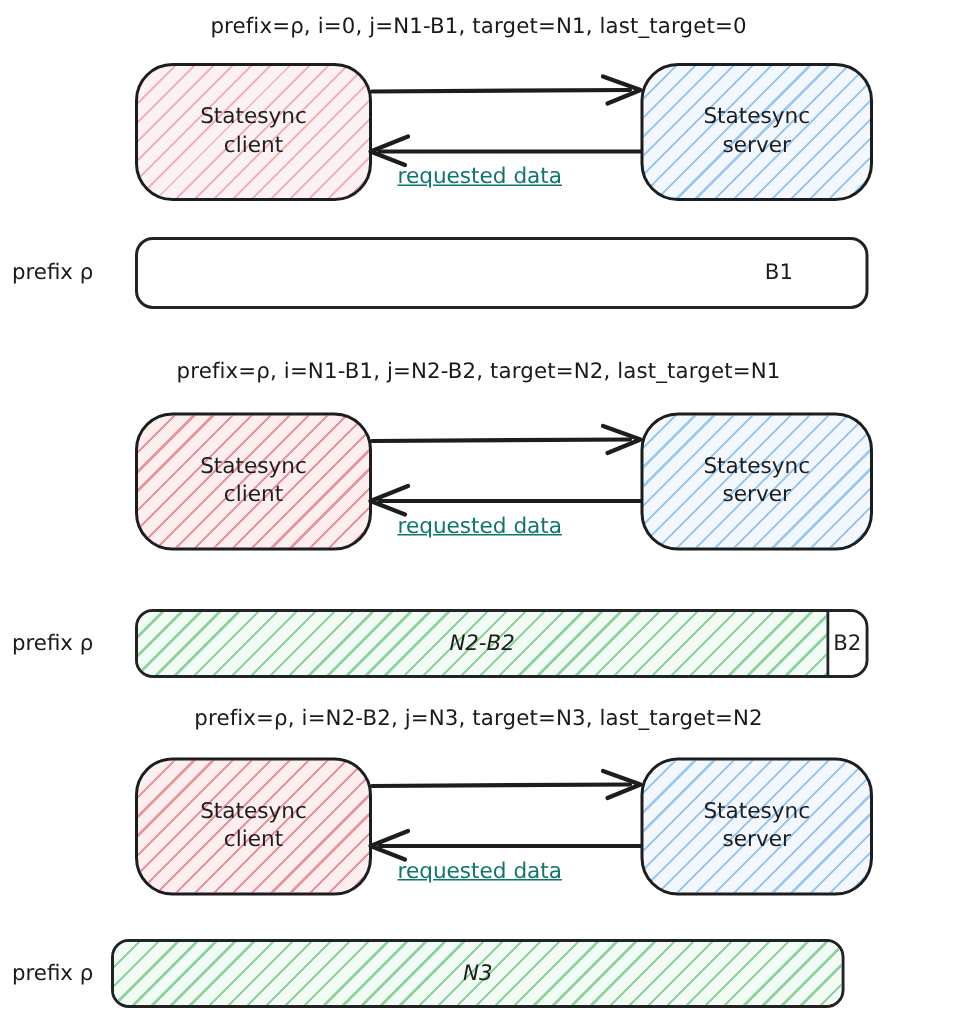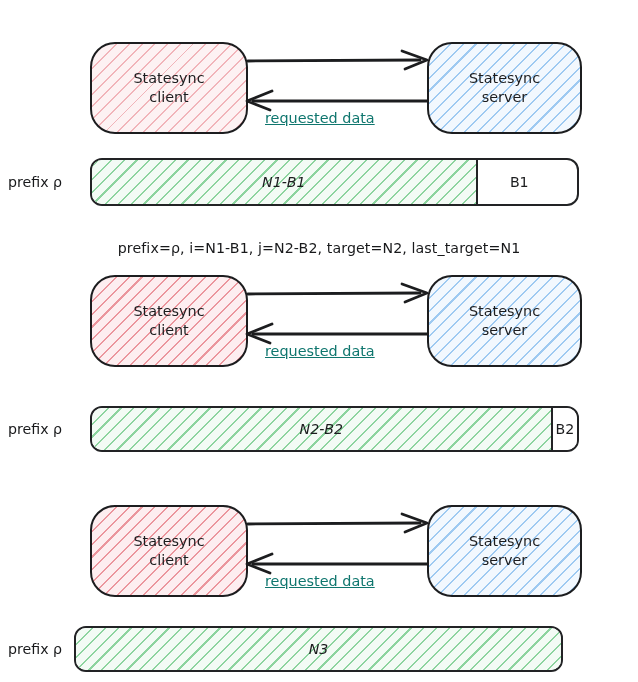--- a/index.html
+++ b/index.html
@@ -139,20 +139,21 @@
     background: transparent;
     padding: 0 2px;
   }
   .it { font-style: italic; }
 </style>
 </head>
 <body>
 
 <div class="stage">
 
+  <div class="caption" style="top:10px;">prefix=ρ, i=0, j=N1-B1, target=N1, last_target=0</div>
 
   <div class="exchange" style="left:90px; top:42px; width:492px; height:96px;">
     <div class="node node-client">
       <span class="ln">Statesync</span>
       <span class="ln">client</span>
     </div>
     <div class="node node-server">
       <span class="ln">Statesync</span>
       <span class="ln">server</span>
     </div>
@@ -161,23 +162,20 @@
       <path d="M312 9 L337 18 L315 27" stroke="#1c1d1f" stroke-width="2.8" fill="none" stroke-linecap="round" stroke-linejoin="round"></path>
       <path d="M337 59 L163 59" stroke="#1c1d1f" stroke-width="2.8" fill="none" stroke-linecap="round"></path>
       <path d="M182 49 L157 59 L180 68" stroke="#1c1d1f" stroke-width="2.8" fill="none" stroke-linecap="round" stroke-linejoin="round"></path>
     </svg>
     <div class="edge-label" style="left:175px; top:68px;">requested data</div>
   </div>
 
   <div class="bar-row" style="top:158px; height:50px;">
     <div class="bar-label" style="left:8px; top:16px;">prefix ρ</div>
     <div class="bar" style="left:90px; top:0; width:489px; height:48px;">
-      <div class="seg seg-fill" style="left:0; width:79.5%;">
-        <span class="txt it">N1-B1</span>
-      </div>
       <div class="seg seg-rest" style="left:79.5%; right:16px;">
         <span class="txt">B1</span>
       </div>
     </div>
   </div>
 
   <div class="caption" style="top:240px;">prefix=ρ, i=N1-B1, j=N2-B2, target=N2, last_target=N1</div>
 
   <div class="exchange" style="left:90px; top:275px; width:492px; height:96px;">
     <div class="node node-client strong">
@@ -202,20 +200,21 @@
     <div class="bar" style="left:90px; top:0; width:489px; height:46px;">
       <div class="seg seg-fill" style="left:0; width:95%;">
         <span class="txt it">N2-B2</span>
       </div>
       <div class="seg seg-rest" style="left:95%; right:0;">
         <span class="txt">B2</span>
       </div>
     </div>
   </div>
 
+  <div class="caption" style="top:471px;">prefix=ρ, i=N2-B2, j=N3, target=N3, last_target=N2</div>
 
   <div class="exchange" style="left:90px; top:505px; width:492px; height:96px;">
     <div class="node node-client strong">
       <span class="ln">Statesync</span>
       <span class="ln">client</span>
     </div>
     <div class="node node-server">
       <span class="ln">Statesync</span>
       <span class="ln">server</span>
     </div>

